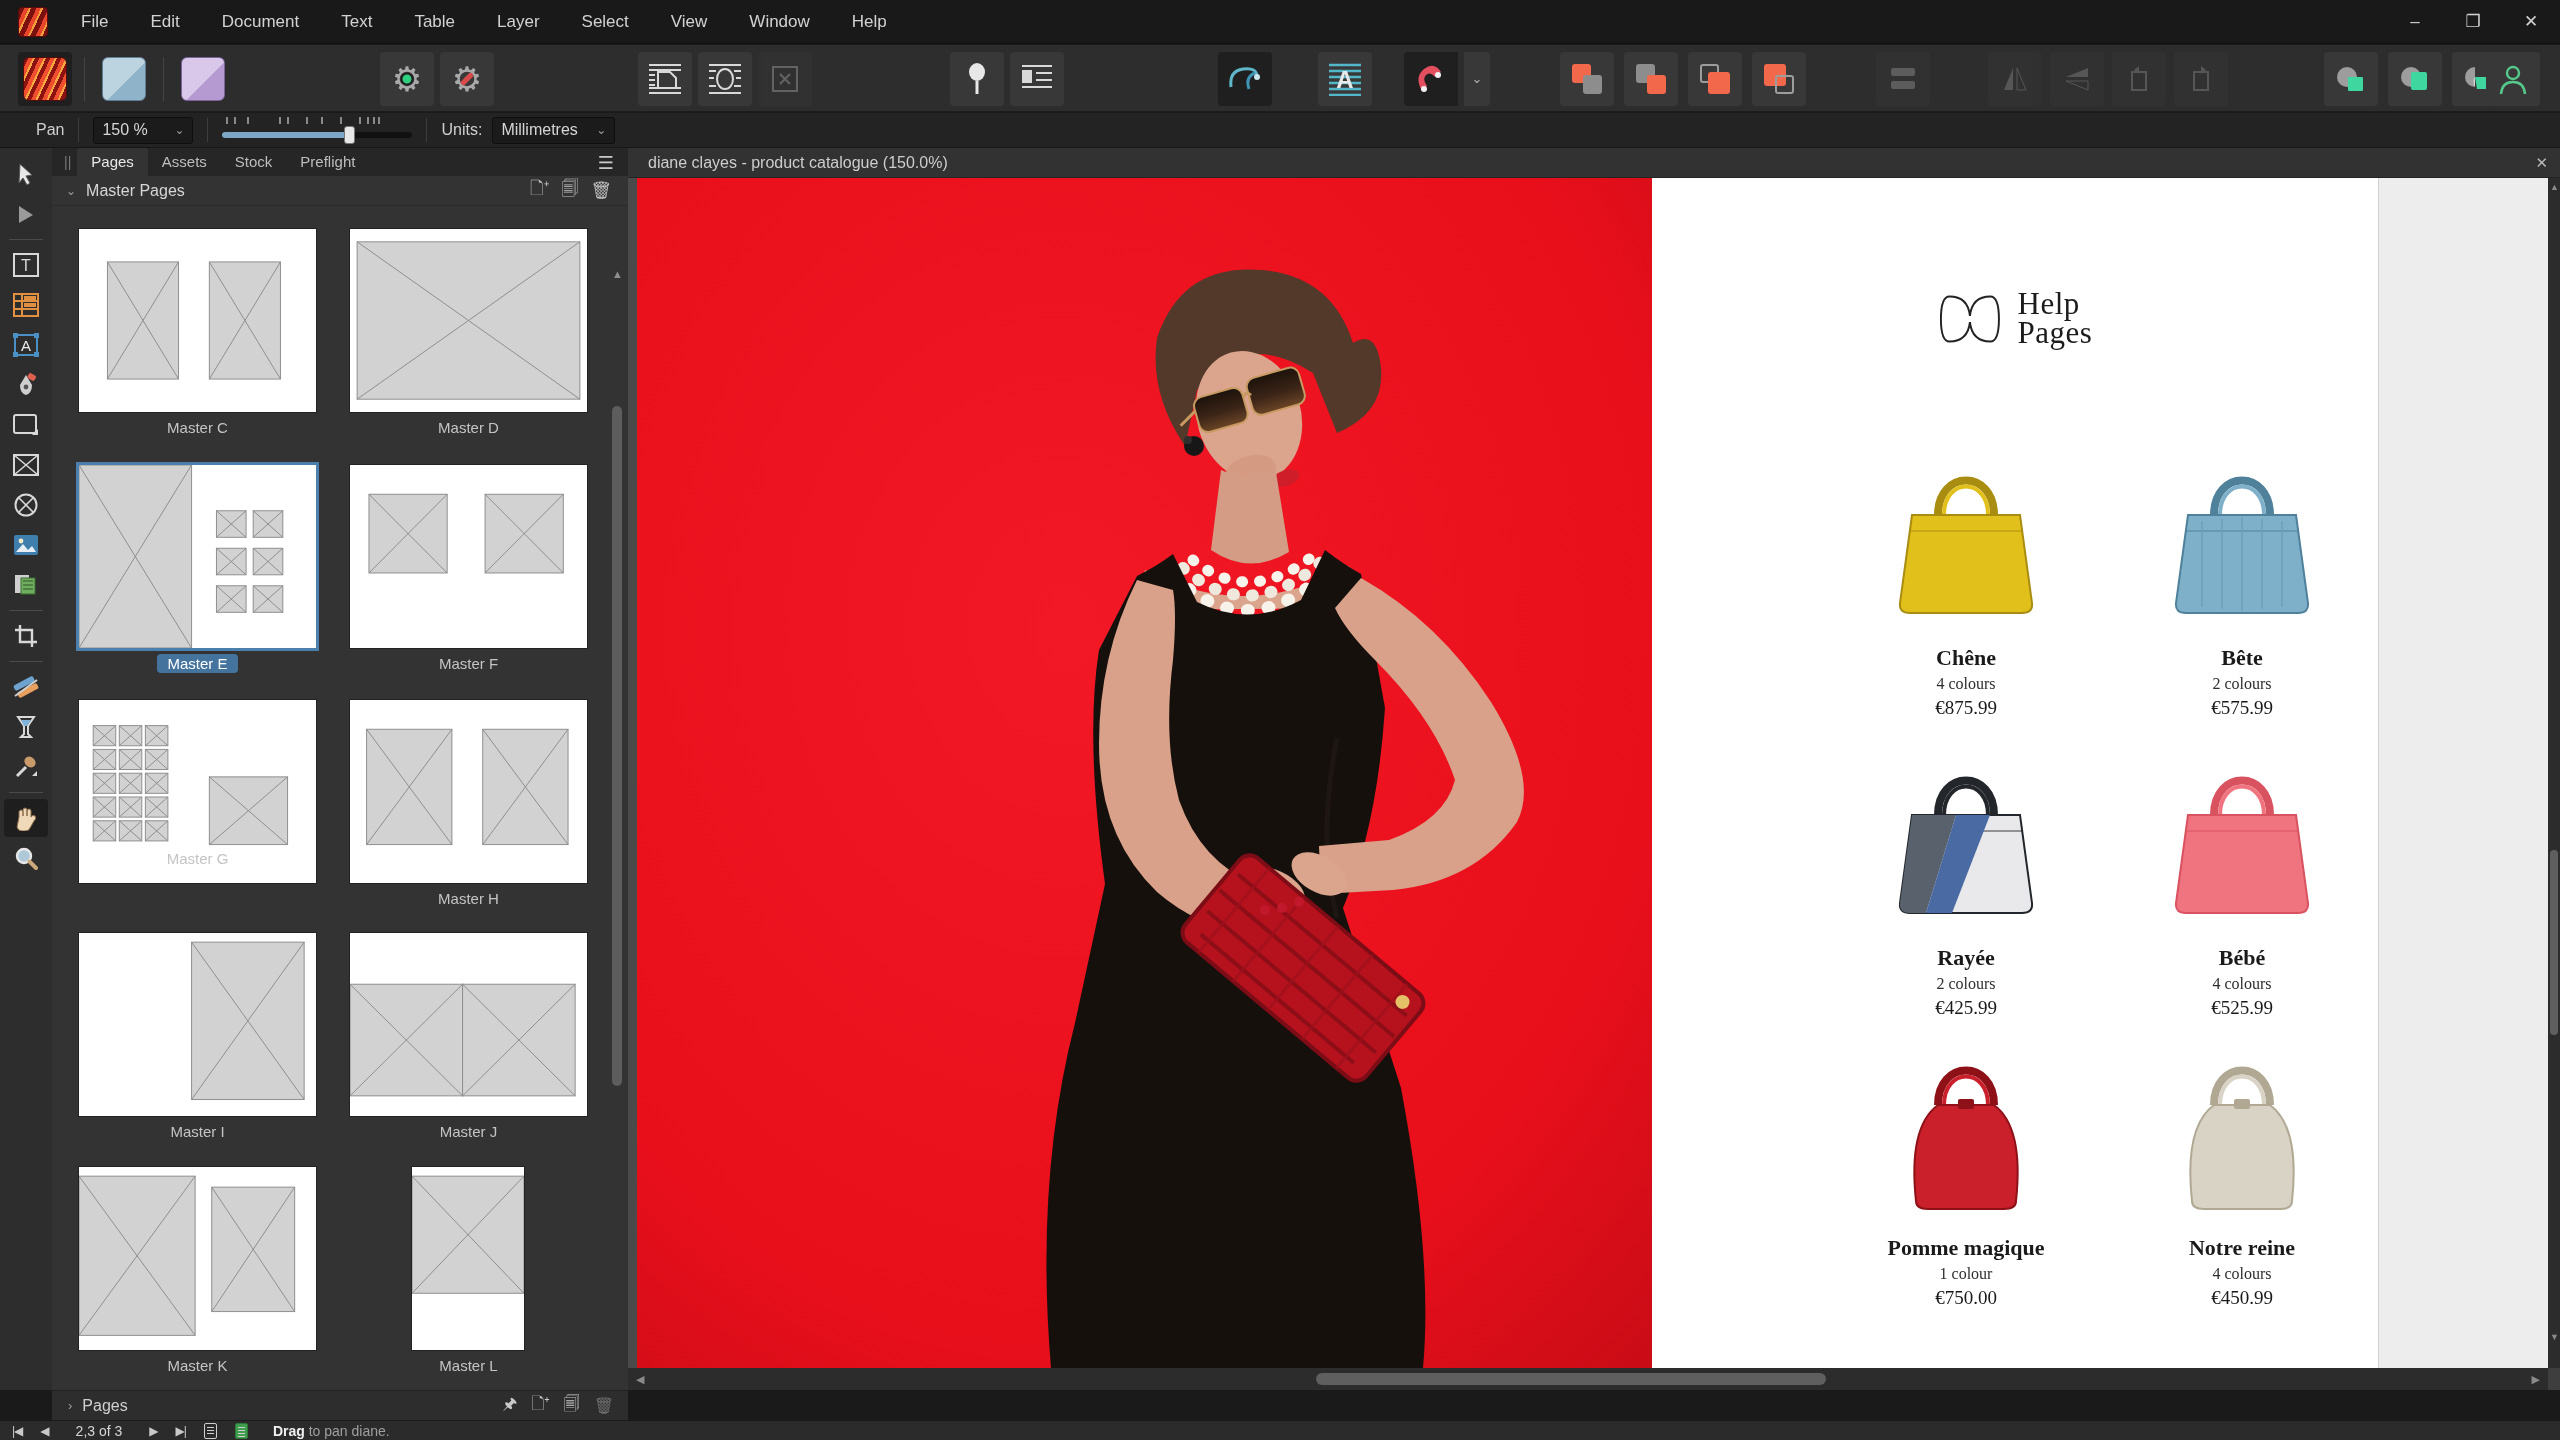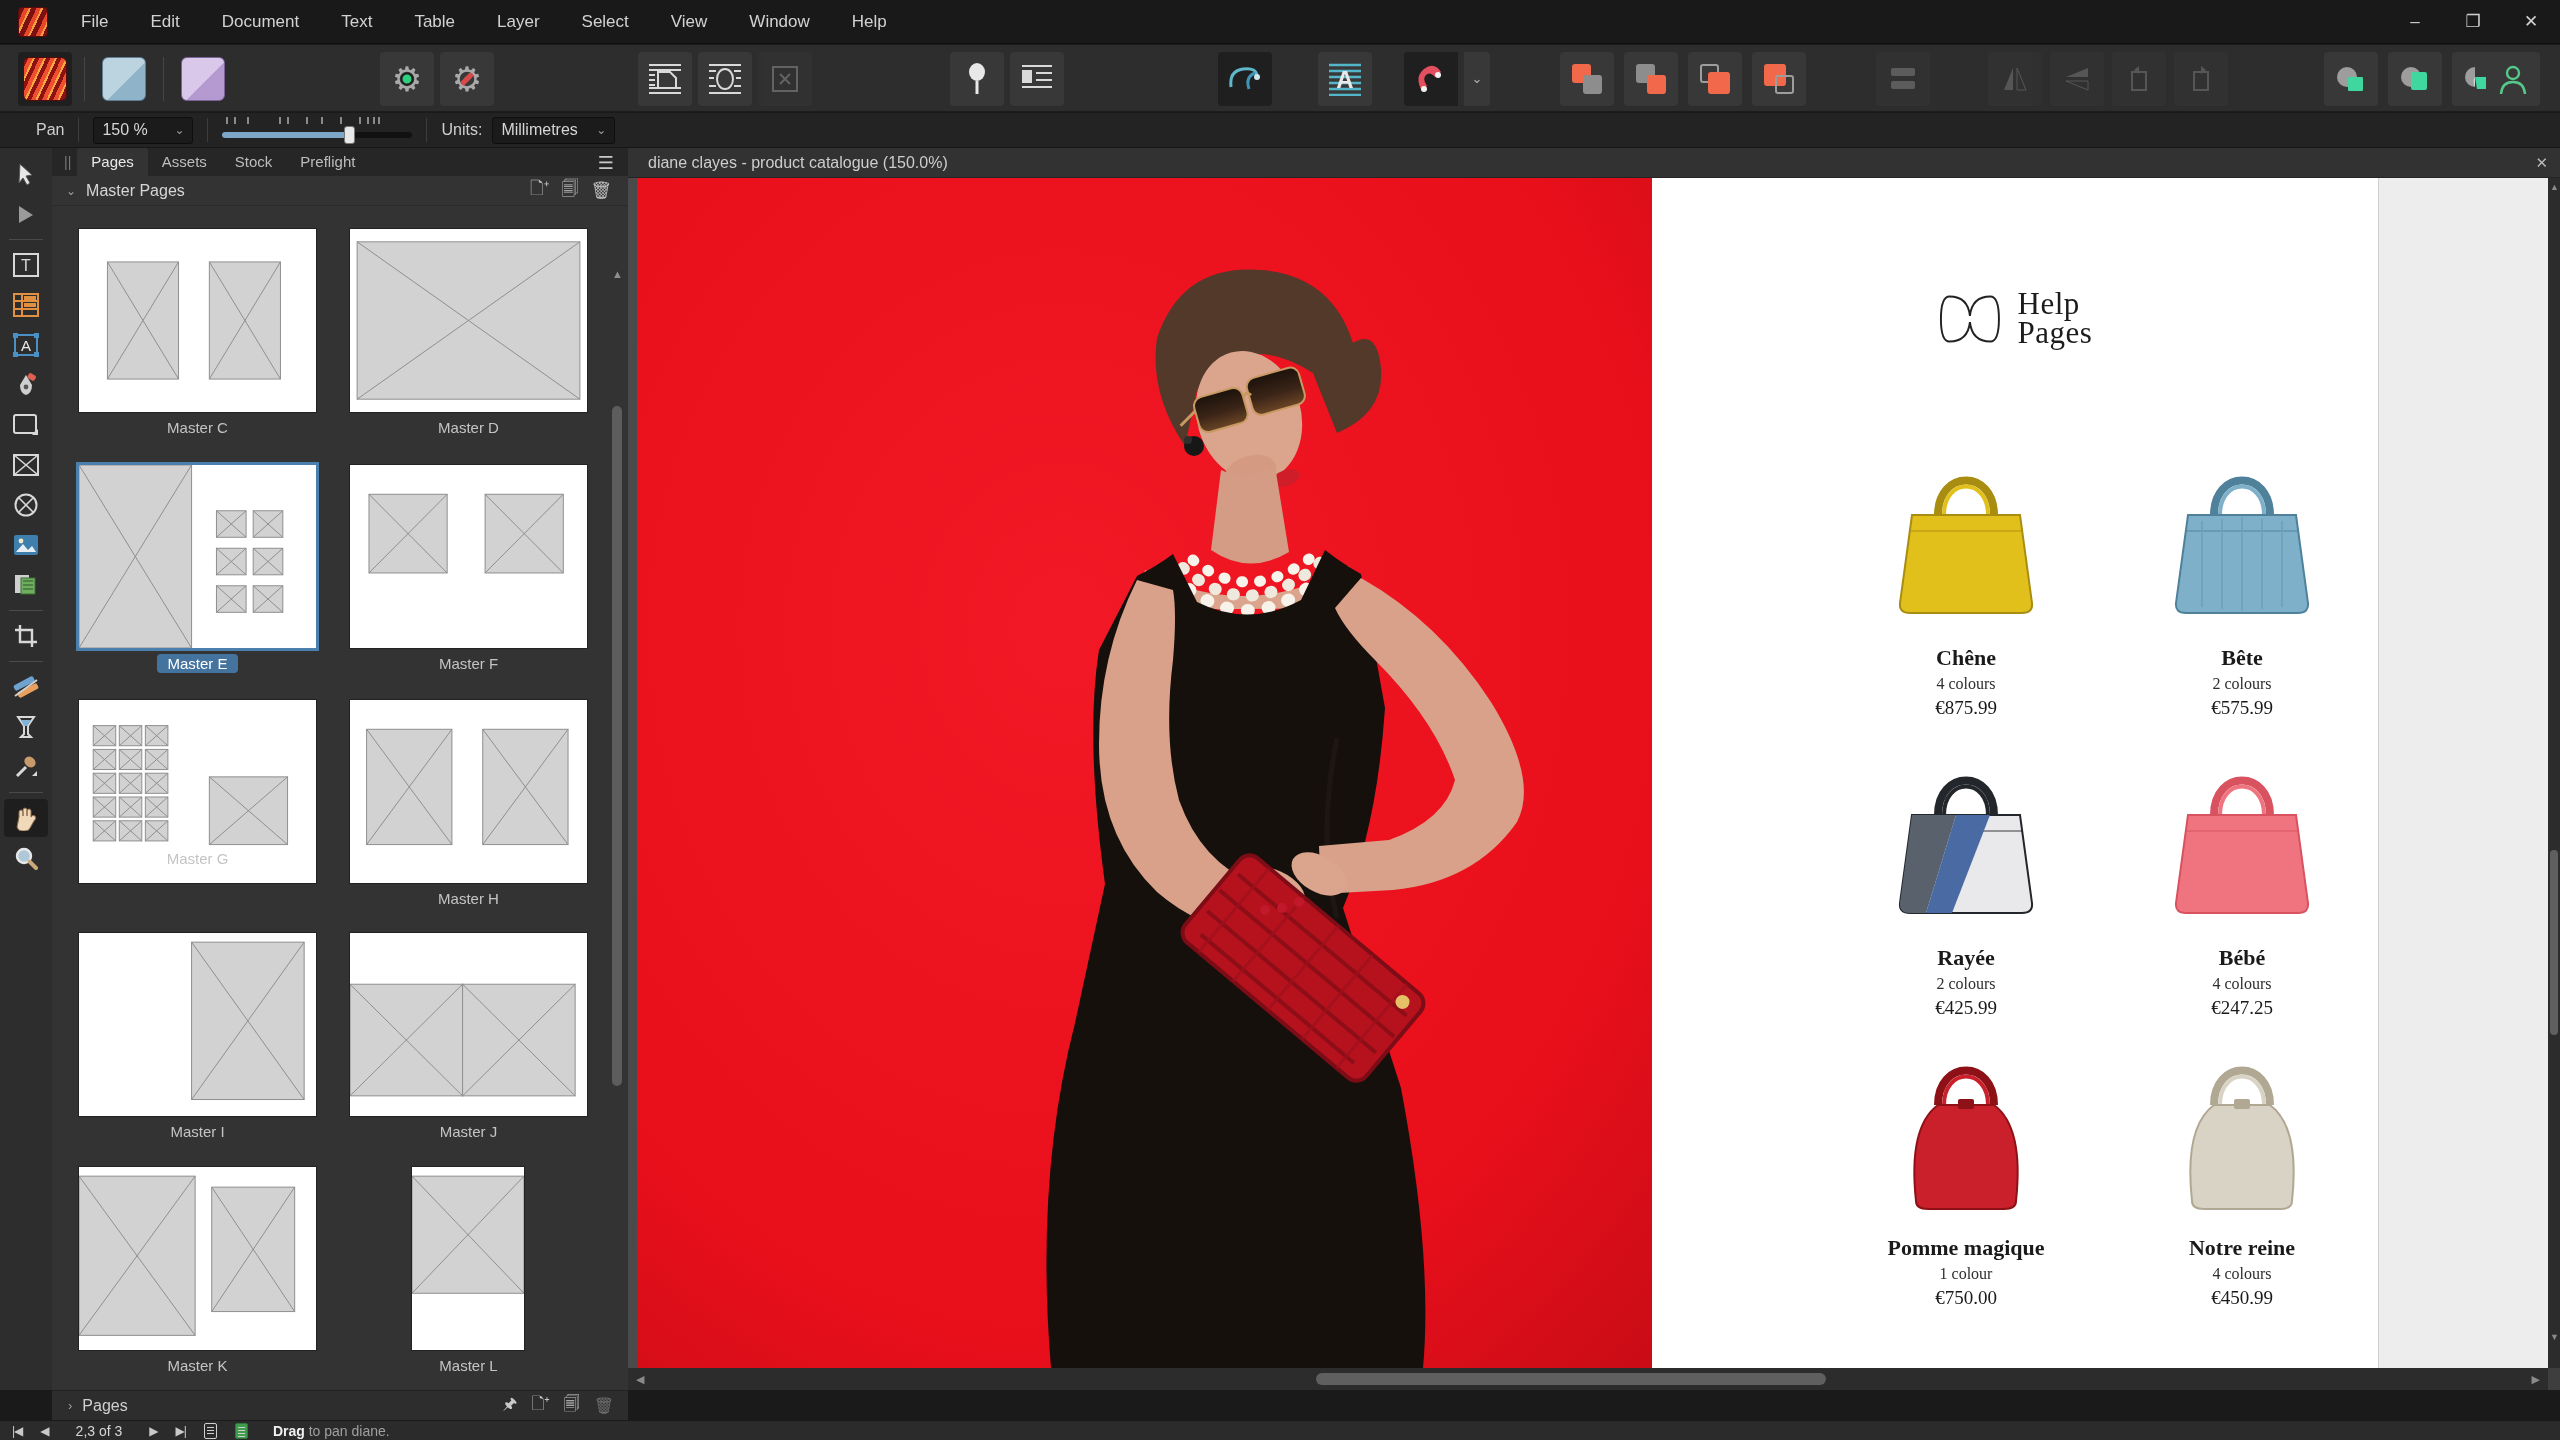--- a/index.html
+++ b/index.html
@@ -850,21 +850,21 @@
               <div class="bag">
                 <svg width="160" height="172" viewBox="0 0 160 172">
     <path d="M52 64 C52 18 108 18 108 64" fill="none" stroke="#d8525f" stroke-width="8"></path>
     <path d="M58 64 C58 26 102 26 102 64" fill="none" stroke="#ef7480" stroke-width="4"></path>
     <path d="M26 64 L134 64 L146 152 Q147 162 136 162 L24 162 Q13 162 14 152 Z" fill="#ef7480" stroke="#d8525f" stroke-width="2"></path>
                   <path d="M24 80 L136 80" stroke="#d8525f" stroke-width="1.6" opacity=".6"></path>
                 </svg>
               </div>
     <div class="pname">Bébé</div>
     <div class="pcolours">4 colours</div>
-    <div class="pprice">€247.25</div>
+    <div class="pprice">€525.99</div>
             </div>
             <div class="product" style="left: 184px; top: 850px;">
               <div class="bag">
                 <svg width="160" height="172" viewBox="0 0 160 172">
     <path d="M52 64 C52 18 108 18 108 64" fill="none" stroke="#8e1118" stroke-width="8"></path>
     <path d="M58 64 C58 26 102 26 102 64" fill="none" stroke="#c9202b" stroke-width="4"></path>
     <path d="M30 160 Q22 86 52 64 L108 64 Q138 86 130 160 Q130 168 118 168 L42 168 Q30 168 30 160 Z" fill="#c9202b" stroke="#8e1118" stroke-width="2"></path>
                   <rect x="72" y="58" width="16" height="10" rx="2" fill="#8e1118"></rect>
                 </svg>
               </div>

